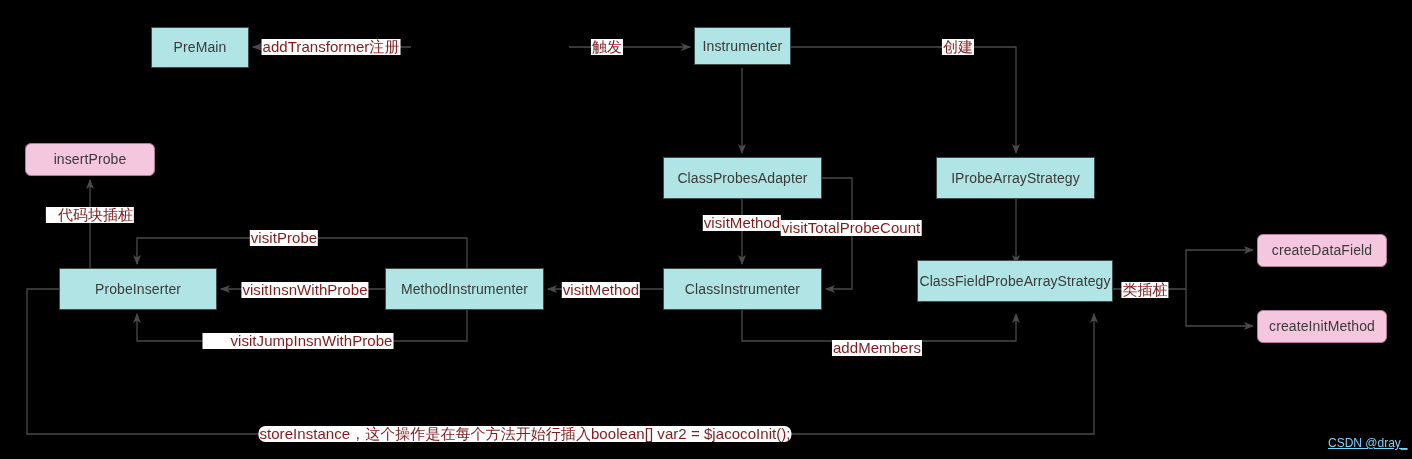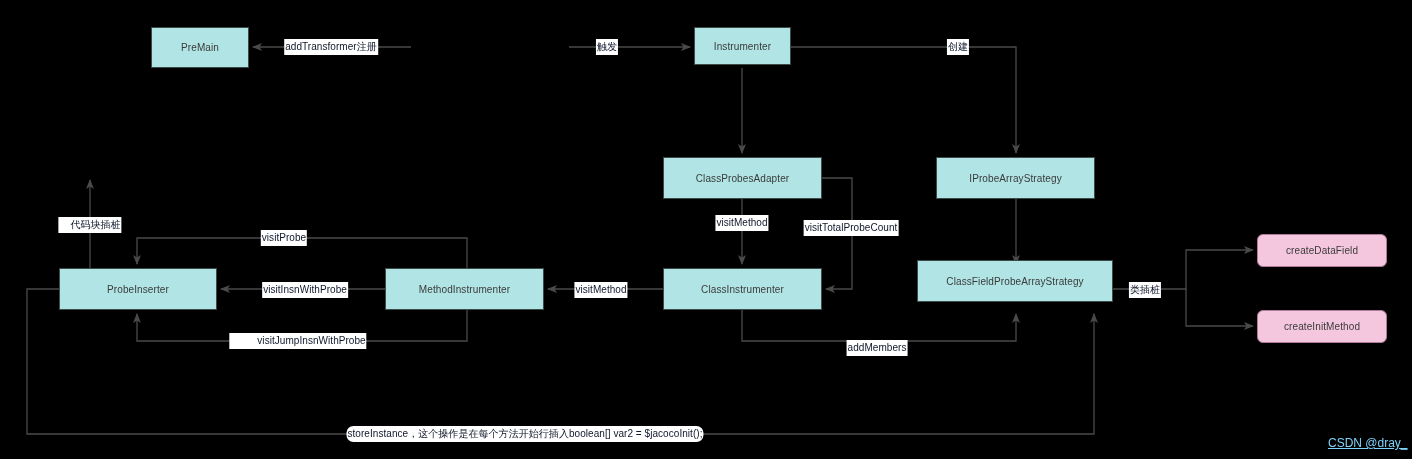--- a/index.html
+++ b/index.html
@@ -25,38 +25,38 @@
     width: 1412px;
     height: 459px;
   }
   .node {
     position: absolute;
     box-sizing: border-box;
     display: flex;
     align-items: center;
     justify-content: center;
     text-align: center;
-    font-size: 10px;
+    font-size: 14px;
     line-height: 17px;
     color: #3a3a3a;
     border: 1.4px solid #3c4a4a;
     background: #b1e5e5;
     padding: 0 4px;
     letter-spacing: 0.1px;
   }
   .node.pink {
     background: #f4c7df;
     border: 1.4px solid #b07a9a;
     border-radius: 6px;
   }
   .edge-label {
     position: absolute;
     background: #ffffff;
-    color: #0f172a;
-    font-size: 10px;
+    color: #7f1d1d;
+    font-size: 15px;
     line-height: 16px;
     white-space: nowrap;
     padding: 0 1px;
     transform: translate(-50%, -50%);
     letter-spacing: 0.05px;
   }
   .watermark {
     position: absolute;
     font-size: 12px;
     color: #7dd3fc;
@@ -112,20 +112,23 @@
 
   <div class="node" style="left:151px; top:27px; width:98px; height:41px;">
     <span>PreMain</span>
   </div>
 
 
   <div class="node" style="left:694px; top:27px; width:97px; height:38px;">
     <span>Instrumenter</span>
   </div>
 
+  <div class="node pink" style="left:25px; top:143px; width:130px; height:33px;">
+    <span>insertProbe</span>
+  </div>
 
   <div class="node" style="left:663px; top:157px; width:159px; height:42px;">
     <span>ClassProbesAdapter</span>
   </div>
 
   <div class="node" style="left:936px; top:157px; width:159px; height:42px;">
     <span>IProbeArrayStrategy</span>
   </div>
 
   <div class="node pink" style="left:1257px; top:234px; width:130px; height:33px;">
@@ -148,21 +151,21 @@
     <span>ClassFieldProbeArrayStrategy</span>
   </div>
 
   <div class="node pink" style="left:1257px; top:310px; width:130px; height:33px;">
     <span>createInitMethod</span>
   </div>
 
   <div class="edge-label" style="left:331px; top:47px;">addTransformer注册</div>
   <div class="edge-label" style="left:607px; top:47px;">触发</div>
   <div class="edge-label" style="left:958px; top:47px;">创建</div>
-  <div class="edge-label" style="left:90px; top:225px;padding-left:12px;">代码块插桩</div>
+  <div class="edge-label" style="left:90px; top:215px;padding-left:12px;">代码块插桩</div>
   <div class="edge-label" style="left:284px; top:238px;">visitProbe</div>
   <div class="edge-label" style="left:742px; top:223px;">visitMethod</div>
   <div class="edge-label" style="left:851px; top:228px;">visitTotalProbeCount</div>
   <div class="edge-label" style="left:305px; top:290px;">visitInsnWithProbe</div>
   <div class="edge-label" style="left:601px; top:290px;">visitMethod</div>
   <div class="edge-label" style="left:1145px; top:290px;">类插桩</div>
   <div class="edge-label" style="left:298px; top:341px;padding-left:28px;">visitJumpInsnWithProbe</div>
   <div class="edge-label" style="left:877px; top:348px;">addMembers</div>
   <div class="edge-label" style="left:525px; top:434px;border-radius:7px;">storeInstance，这个操作是在每个方法开始行插入boolean[] var2 = $jacocoInit();</div>
 

